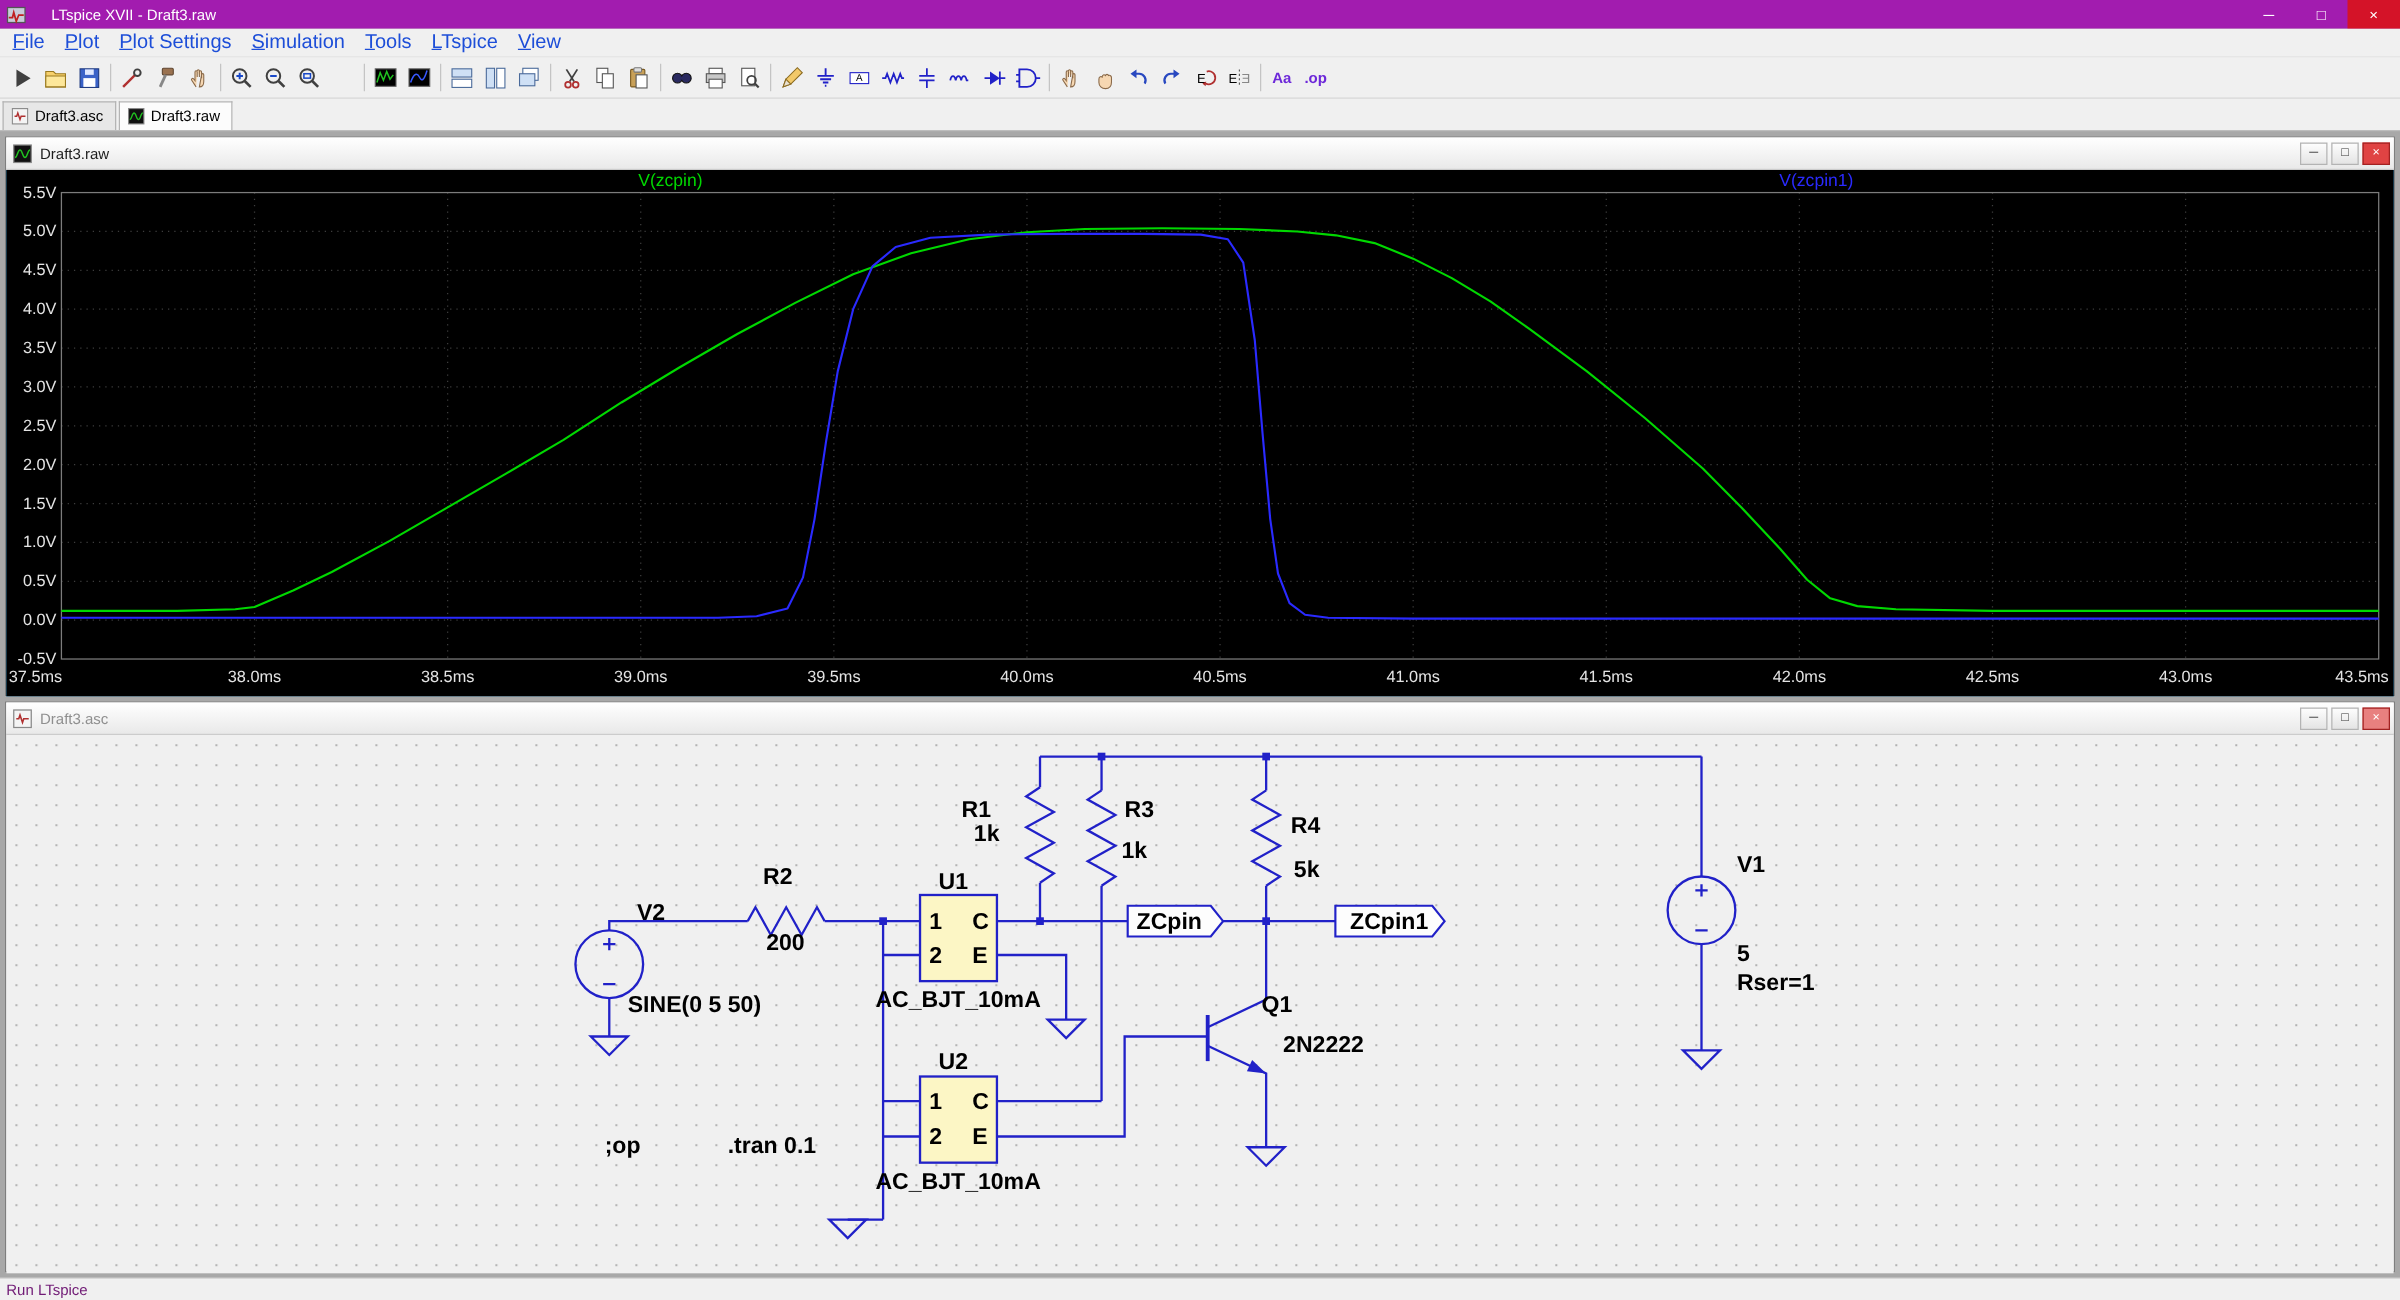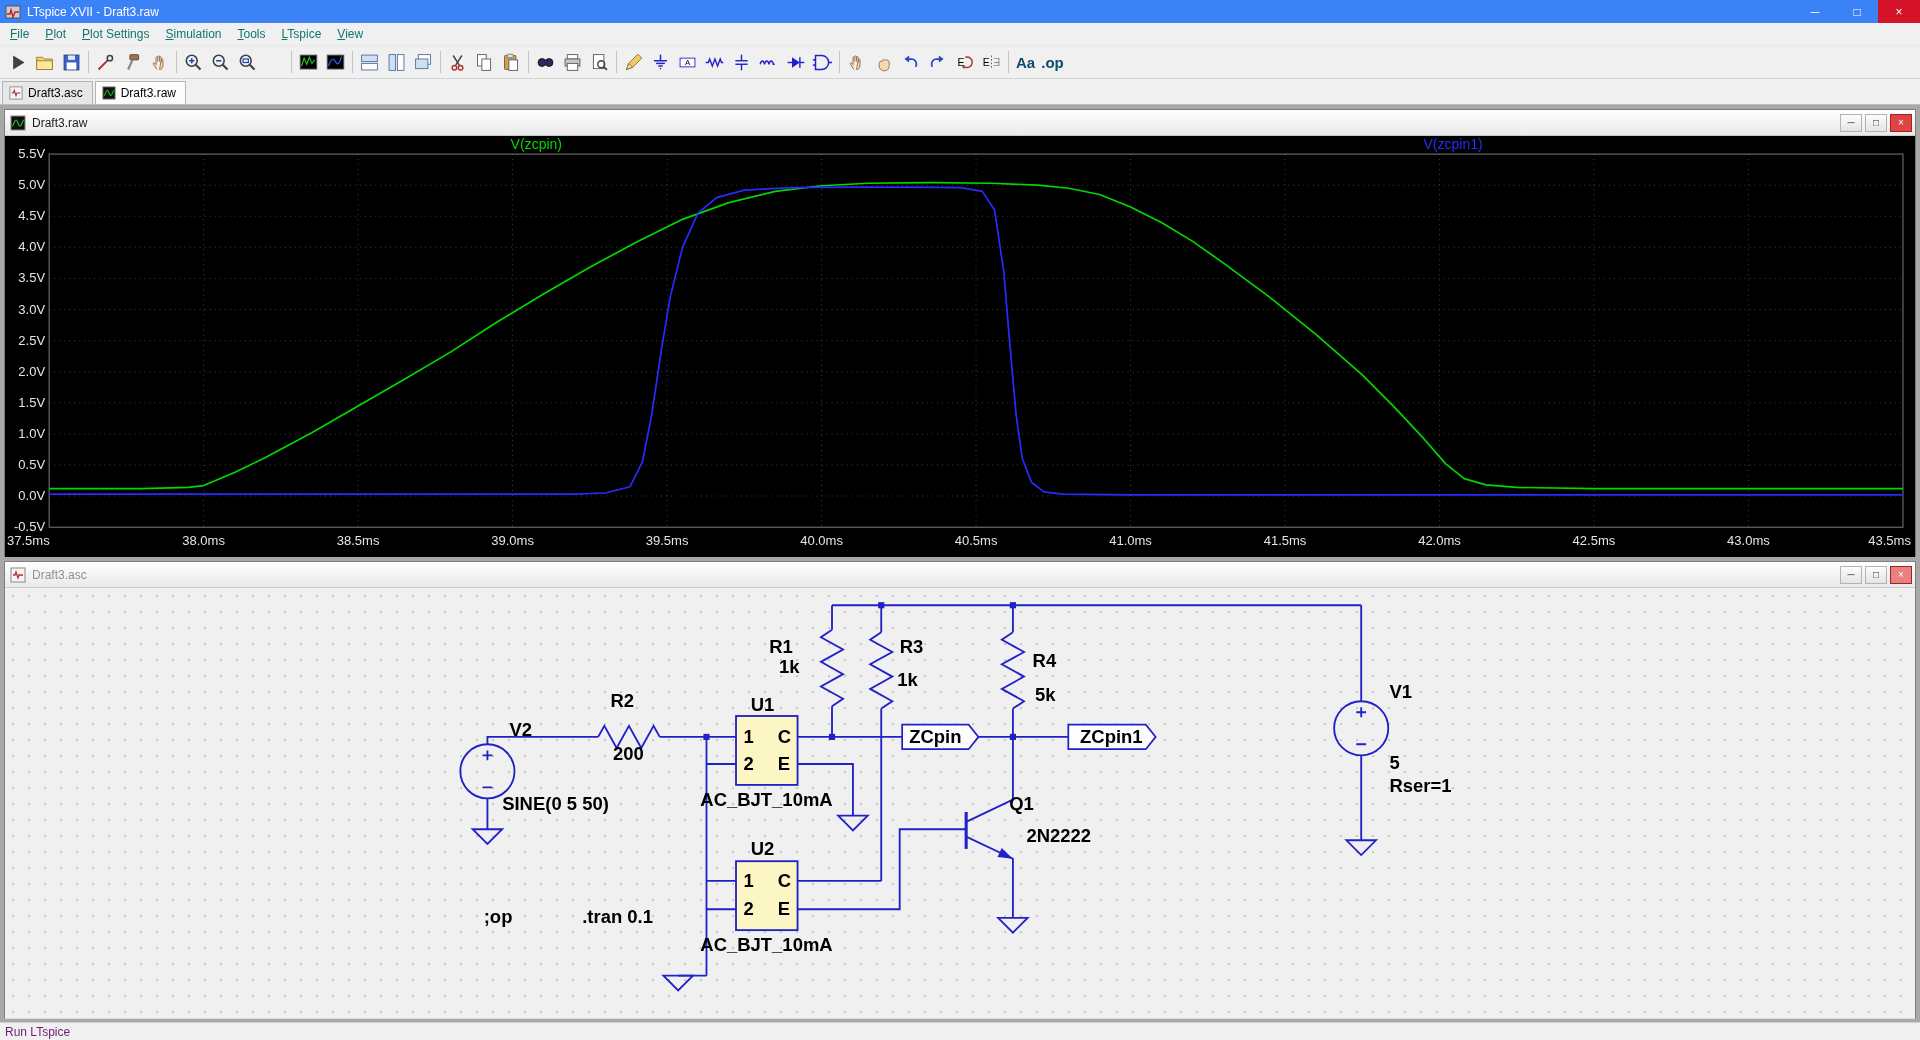--- a/index.html
+++ b/index.html
@@ -1,28 +1,28 @@
 <!DOCTYPE html>
 <html><head>
 <meta charset="utf-8">
 <style>
 *{box-sizing:border-box;margin:0;padding:0}
 html,body{width:1920px;height:1040px;overflow:hidden}
 body{font-family:"Liberation Sans",sans-serif;background:#a8a8a8;display:flex;flex-direction:column;font-size:12px}
-.titlebar{height:23px;background:#3b82f6;color:#fff;display:flex;align-items:center;padding-left:5px;gap:6px;font-size:12px;flex:none}
+.titlebar{height:23px;background:#a21caf;color:#fff;display:flex;align-items:center;padding-left:5px;gap:20px;font-size:12px;flex:none}
 .cap-controls{margin-left:auto;display:flex;height:100%}
 .cap-btn{width:42px;height:100%;display:flex;align-items:center;justify-content:center;font-size:12px;color:#fff;cursor:default}
 .cap-close{background:#d41328}
 .menubar{height:22px;background:#f0f0f0;display:flex;align-items:center;padding-left:2px;flex:none}
-.menu-item{padding:2px 8px;font-size:12px;display:inline-block;color:#0f766e}
+.menu-item{padding:2px 8px;font-size:16px;display:inline-block;color:#1d4ed8}
 .menu-item::first-letter{text-decoration:underline}
 .toolbar{height:34px;background:#f0f0f0;display:flex;align-items:center;padding:0 4px;border-top:1px solid #e8e8e8;border-bottom:1px solid #d6d6d6;flex:none}
 .tb-btn{width:27px;height:27px;display:flex;align-items:center;justify-content:center}
 .tb-btn svg{width:21px;height:21px;display:block}
-.tb-glyph{font-size:15px;font-weight:bold;color:#0c4a6e}
+.tb-glyph{font-size:12px;font-weight:bold;color:#6d28d9}
 .tb-sep{width:1px;height:22px;background:#c4c4c4;margin:0 3px}
 .tabbar{height:26px;background:#f0f0f0;border-bottom:1px solid #bdbdbd;display:flex;align-items:flex-end;padding-left:2px;gap:2px;flex:none}
 .tab{display:flex;align-items:center;gap:5px;padding:0 9px 0 6px;font-size:12px;border:1px solid #b4b4b4;border-bottom:none;background:#e7e7e7;height:23px}
 .tab.active{background:#fcfcfc}
 .tab svg{width:14px;height:14px;display:block}
 .mdi{flex:1;position:relative;background:#a8a8a8}
 .child-window{position:absolute;left:4px;right:4px;border:1px solid #7e7e7e;display:flex;flex-direction:column;background:#f0f0f0}
 #wave-window{top:4px;height:448px}
 #schem-window{top:456px;bottom:4px}
 .child-titlebar{height:26px;background:linear-gradient(#ffffff,#e9e9e9);border-bottom:1px solid #cccccc;display:flex;align-items:center;gap:6px;padding:0 3px 0 5px;flex:none}

